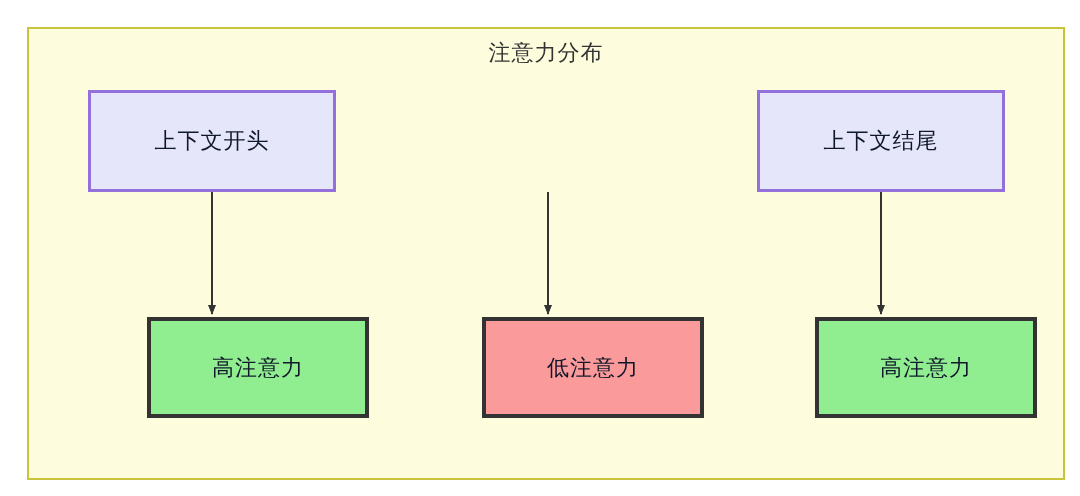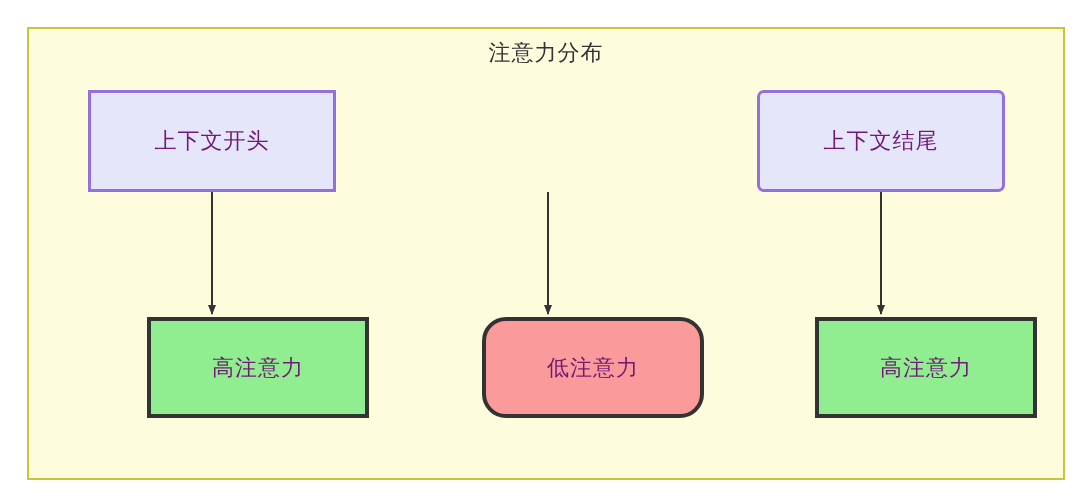--- a/index.html
+++ b/index.html
@@ -46,42 +46,41 @@
   }
 
   
   .node {
     position: absolute;
     box-sizing: border-box;
     display: flex;
     align-items: center;
     justify-content: center;
     font-size: 22px;
-    color: #701a75;
+    color: #0f172a;
     letter-spacing: 1px;
     text-align: center;
   }
 
   .node.context {
     background: #e6e6fa;
     border: 3px solid #9370db;
   }
 
   .node.attn {
     border: 4px solid #333333;
     margin-left: 44px;
   }
 
   .node.attn-high {
     background: #90ee90;
   }
 
   .node.attn-low {
     background: #fa9a9a;
-    border-radius: 24px;
   }
 
   
   .edge-layer {
     position: absolute;
     left: 0;
     top: 0;
     width: 1080px;
     height: 496px;
     pointer-events: none;
@@ -105,21 +104,21 @@
     <line x1="212" y1="192" x2="212" y2="314" stroke="#333333" stroke-width="2" marker-end="url(#arrowhead)"></line>
     <line x1="548" y1="192" x2="548" y2="314" stroke="#333333" stroke-width="2" marker-end="url(#arrowhead)"></line>
     <line x1="881" y1="192" x2="881" y2="314" stroke="#333333" stroke-width="2" marker-end="url(#arrowhead)"></line>
   </svg>
 
   <div class="node context" style="left:88px; top:90px; width:248px; height:102px;">
     <span>上下文开头</span>
   </div>
 
 
-  <div class="node context" style="left:757px; top:90px; width:248px; height:102px;border-radius:7px;">
+  <div class="node context" style="left:757px; top:90px; width:248px; height:102px;">
     <span>上下文结尾</span>
   </div>
 
   <div class="node attn attn-high" style="left:103px; top:317px; width:222px; height:101px;">
     <span>高注意力</span>
   </div>
 
   <div class="node attn attn-low" style="left:438px; top:317px; width:222px; height:101px;">
     <span>低注意力</span>
   </div>

